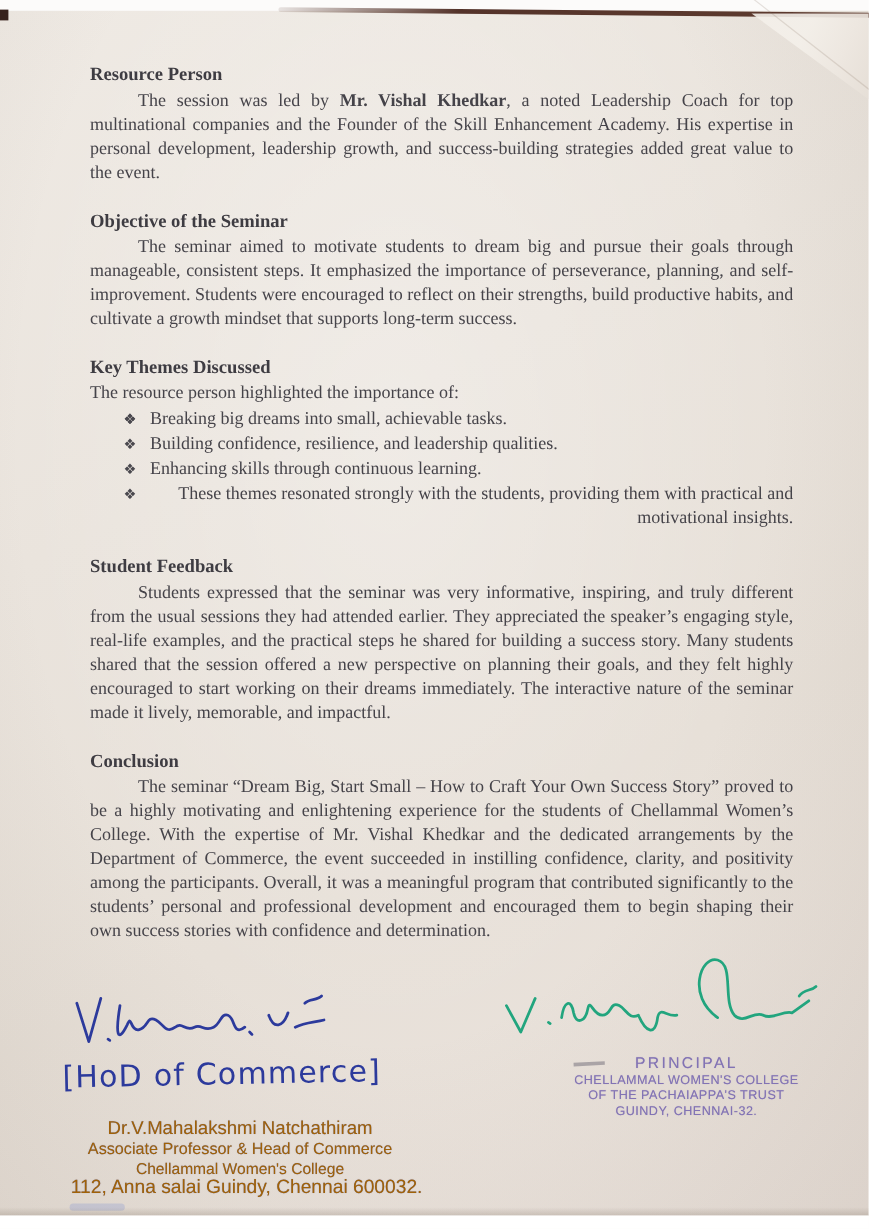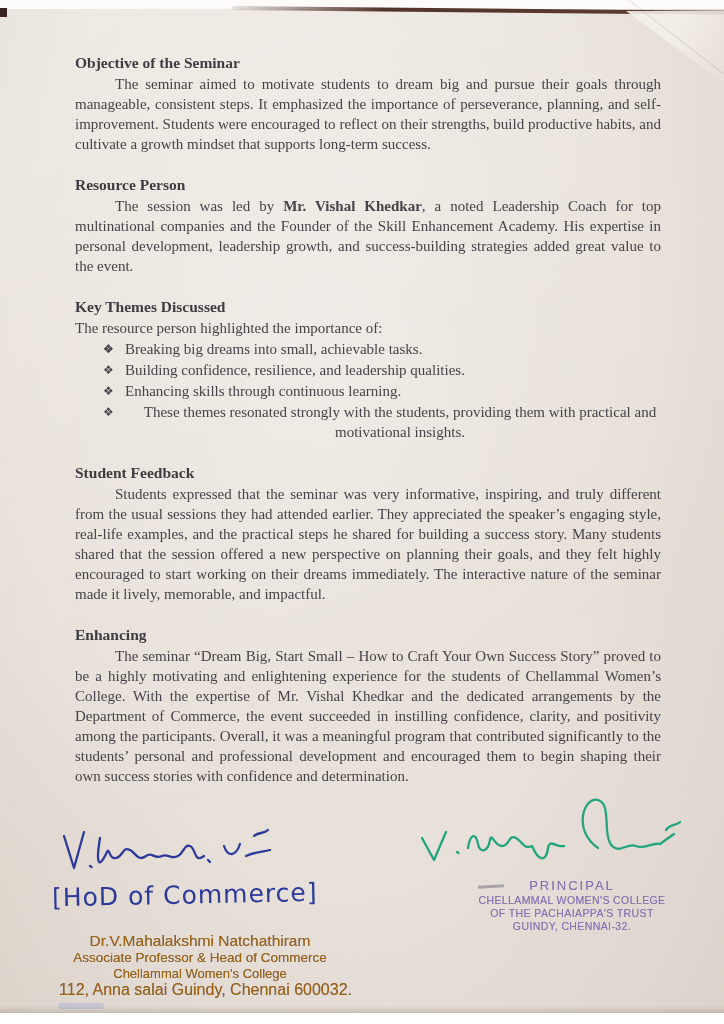--- a/index.html
+++ b/index.html
@@ -25,21 +25,21 @@
   .content{position:absolute;left:75px;top:52px;width:586px;color:#454349;
            font-size:15px;line-height:20px;text-align:justify;}
   .section{margin-top:20px;}
   .section:first-child{margin-top:0;}
   h3.hd{margin:0 0 1px 0;font-size:15.5px;line-height:21px;font-weight:bold;color:#3e3c42;}
   p.para{margin:0;text-indent:40px;}
   p.nointro{margin:0;text-indent:0;}
   .bullets{margin:1px 0 0 0;}
   .bullet{position:relative;padding-left:50px;line-height:21px;text-align:left;}
   .bullet .glyph{position:absolute;left:28px;top:0;font-family:"DejaVu Sans",sans-serif;font-size:12px;color:#4a484e;}
-  .closing{margin:0 0 0 64px;text-align:center;}
+  .closing{margin:0 0 0 64px;text-align:right;}
 
   
   .sig-svg{position:absolute;}
   .hod-note{position:absolute;left:52px;top:880px;width:320px;color:#2c3a9c;
             font-family:"DejaVu Sans",sans-serif;font-size:25px;letter-spacing:1px;
             transform:rotate(-1.2deg);white-space:nowrap;}
   .stamp{position:absolute;text-align:center;font-family:"Liberation Sans",sans-serif;font-weight:normal;}
   .stamp-hod{left:48px;top:932px;width:304px;color:#a16207;text-shadow:0 0 0.6px rgba(38,64,187,0.55);}
   .stamp-hod .l1{font-size:15.5px;line-height:18px;}
   .stamp-hod .l2{font-size:13.5px;line-height:16px;}
@@ -61,27 +61,27 @@
   <div class="top-strip"></div>
   <div class="paper"></div>
   <div class="top-edge-line"></div>
   <div class="corner-fold"></div>
   <div class="fold-crease"></div>
   <div class="corner-speck"></div>
 
   <div class="content">
 
     <div class="section">
-      <h3 class="hd">Objective of the Seminar</h3>
-      <p class="para">The seminar aimed to motivate students to dream big and pursue their goals through manageable, consistent steps. It emphasized the importance of perseverance, planning, and self-improvement. Students were encouraged to reflect on their strengths, build productive habits, and cultivate a growth mindset that supports long-term success.</p>
+      <h3 class="hd">Resource Person</h3>
+      <p class="para"><span>The session was led by </span><b>Mr. Vishal Khedkar</b><span>, a noted Leadership Coach for top multinational companies and the Founder of the Skill Enhancement Academy. His expertise in personal development, leadership growth, and success-building strategies added great value to the event.</span></p>
     </div>
 
     <div class="section">
-      <h3 class="hd">Resource Person</h3>
-      <p class="para"><span>The session was led by </span><b>Mr. Vishal Khedkar</b><span>, a noted Leadership Coach for top multinational companies and the Founder of the Skill Enhancement Academy. His expertise in personal development, leadership growth, and success-building strategies added great value to the event.</span></p>
+      <h3 class="hd">Objective of the Seminar</h3>
+      <p class="para">The seminar aimed to motivate students to dream big and pursue their goals through manageable, consistent steps. It emphasized the importance of perseverance, planning, and self-improvement. Students were encouraged to reflect on their strengths, build productive habits, and cultivate a growth mindset that supports long-term success.</p>
     </div>
 
     <div class="section">
       <h3 class="hd">Key Themes Discussed</h3>
       <p class="nointro">The resource person highlighted the importance of:</p>
       <div class="bullets">
         <div class="bullet">
           <span class="glyph">❖</span>
           </div>
         <div class="bullet">
@@ -99,21 +99,21 @@
         <div class="closing">These themes resonated strongly with the students, providing them with practical and motivational insights.</div>
       </div>
     </div>
 
     <div class="section">
       <h3 class="hd">Student Feedback</h3>
       <p class="para">Students expressed that the seminar was very informative, inspiring, and truly different from the usual sessions they had attended earlier. They appreciated the speaker’s engaging style, real-life examples, and the practical steps he shared for building a success story. Many students shared that the session offered a new perspective on planning their goals, and they felt highly encouraged to start working on their dreams immediately. The interactive nature of the seminar made it lively, memorable, and impactful.</p>
     </div>
 
     <div class="section">
-      <h3 class="hd">Enhancing</h3>
+      <h3 class="hd">Conclusion</h3>
       <p class="para">The seminar “Dream Big, Start Small – How to Craft Your Own Success Story” proved to be a highly motivating and enlightening experience for the students of Chellammal Women’s College. With the expertise of Mr. Vishal Khedkar and the dedicated arrangements by the Department of Commerce, the event succeeded in instilling confidence, clarity, and positivity among the participants. Overall, it was a meaningful program that contributed significantly to the students’ personal and professional development and encouraged them to begin shaping their own success stories with confidence and determination.</p>
     </div>
   </div>
 
   <svg class="sig-svg" style="left:56px;top:824px;" width="250" height="60" viewBox="0 0 250 60">
     <g fill="none" stroke="#2c3a9c" stroke-width="2.3" stroke-linecap="round" stroke-linejoin="round">
       <path d="M8 12 L18 44 L28 8"></path>
       <path d="M34 42 l1.5 1"></path>
       <path d="M44 14 C40 38 42 46 50 30 C54 20 52 36 60 34 C68 32 66 22 74 26 C80 29 82 38 90 32 C96 27 98 36 106 32 C112 29 114 36 122 32 C128 29 128 20 134 22 C140 24 138 40 148 32"></path>
       <path d="M152 36 l2 2"></path>

